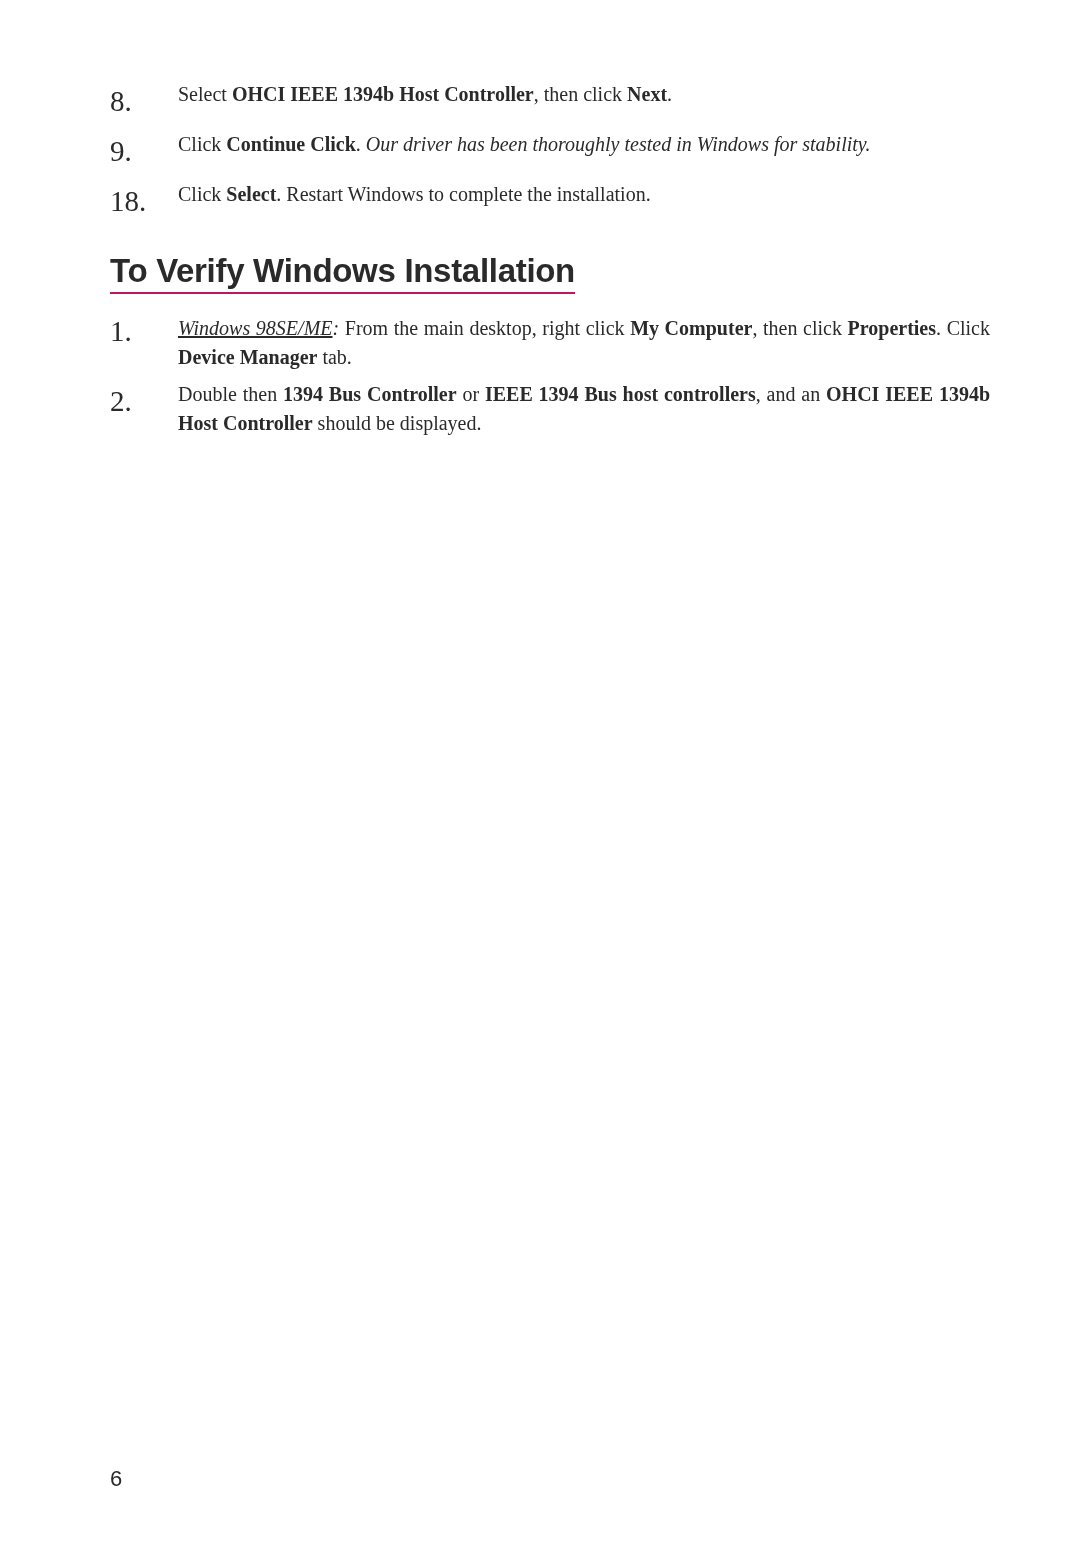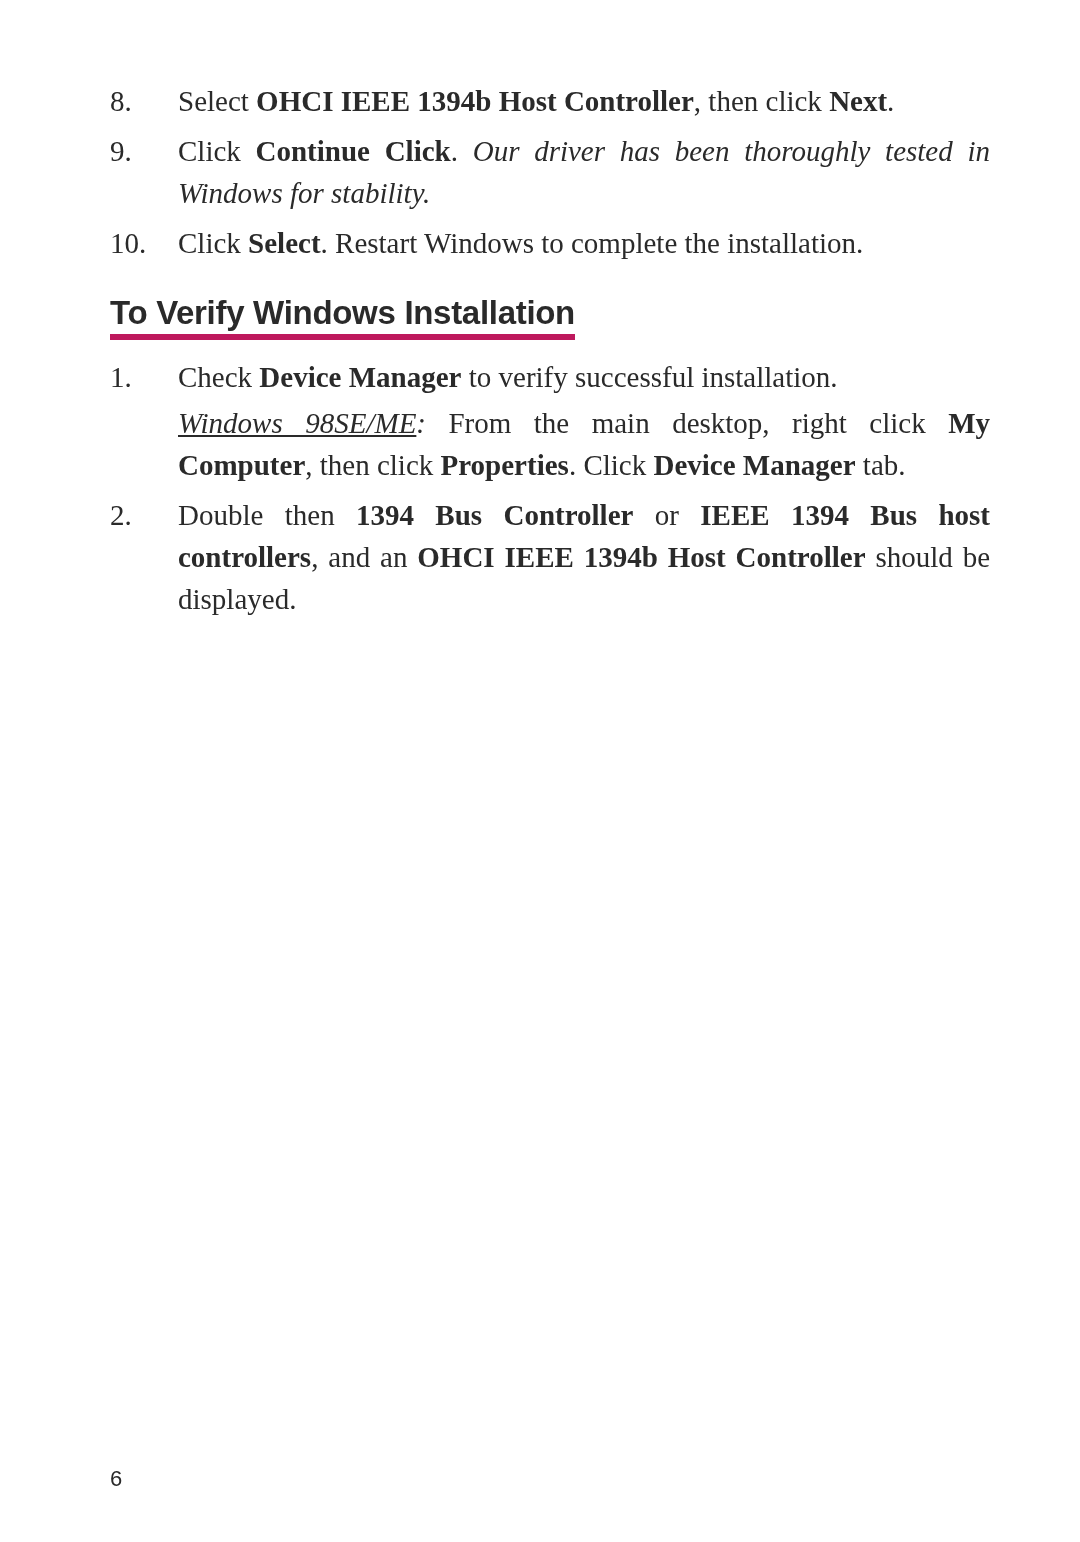--- a/index.html
+++ b/index.html
@@ -21,41 +21,41 @@
       margin-bottom: 8px;
       line-height: 1.45;
     }
     .ol-num {
       flex: 0 0 68px;
       font-size: 29px;
       text-align: left;
     }
     .ol-body {
       flex: 1;
-      font-size: 29px;
+      font-size: 20px;
       text-align: justify;
       text-justify: inter-word;
     }
     .bold {
       font-weight: bold;
     }
     .italic {
       font-style: italic;
     }
     .underline-italic {
       font-style: italic;
       text-decoration: underline;
     }
     .heading {
       font-family: Arial, Helvetica, sans-serif;
       font-weight: bold;
       font-size: 33px;
       margin-top: 22px;
       margin-bottom: 16px;
-      border-bottom: 6px solid #be185d;
+      border-bottom: 2px solid #be185d;
       display: inline-block;
       padding-bottom: 2px;
       letter-spacing: -0.3px;
     }
     .sub-block {
       margin-top: 4px;
     }
     .page-number {
       position: absolute;
       bottom: 50px;
@@ -75,32 +75,31 @@
 <section id="top-list">
     <div class="ol-item">
       <div class="ol-num">8.</div>
       <div class="ol-body"><span>Select </span><span class="bold">OHCI IEEE 1394b Host Controller</span><span>, then click </span><span class="bold">Next</span><span>.</span></div>
     </div>
     <div class="ol-item">
       <div class="ol-num">9.</div>
       <div class="ol-body"><span>Click </span><span class="bold">Continue Click</span><span>.   </span><span class="italic">Our driver has been thoroughly tested in Windows for stability.</span></div>
     </div>
     <div class="ol-item">
-      <div class="ol-num">10.</div>
+      <div class="ol-num">18.</div>
       <div class="ol-body"><span>Click </span><span class="bold">Select</span><span>.   Restart Windows to complete the installation.</span></div>
     </div>
   </section>
 
 <h2 class="heading">To Verify Windows Installation</h2>
 
 <section id="verify-list">
     <div class="ol-item">
       <div class="ol-num">1.</div>
       <div class="ol-body">
-        <div><span>Check </span><span class="bold">Device Manager</span><span> to verify successful installation.</span></div>
         <div class="sub-block"><span class="underline-italic">Windows 98SE/ME</span><span class="italic">:</span><span> From the main desktop, right click </span><span class="bold">My Computer</span><span>, then click </span><span class="bold">Properties</span><span>.  Click </span><span class="bold">Device Manager</span><span> tab.</span></div>
       </div>
     </div>
     <div class="ol-item">
       <div class="ol-num">2.</div>
       <div class="ol-body">
         <div><span>Double then </span><span class="bold">1394 Bus Controller</span><span> or </span><span class="bold">IEEE 1394 Bus host controllers</span><span>, and an </span><span class="bold">OHCI IEEE 1394b Host Controller</span><span> should be displayed.</span></div>
       </div>
     </div>
   </section>

